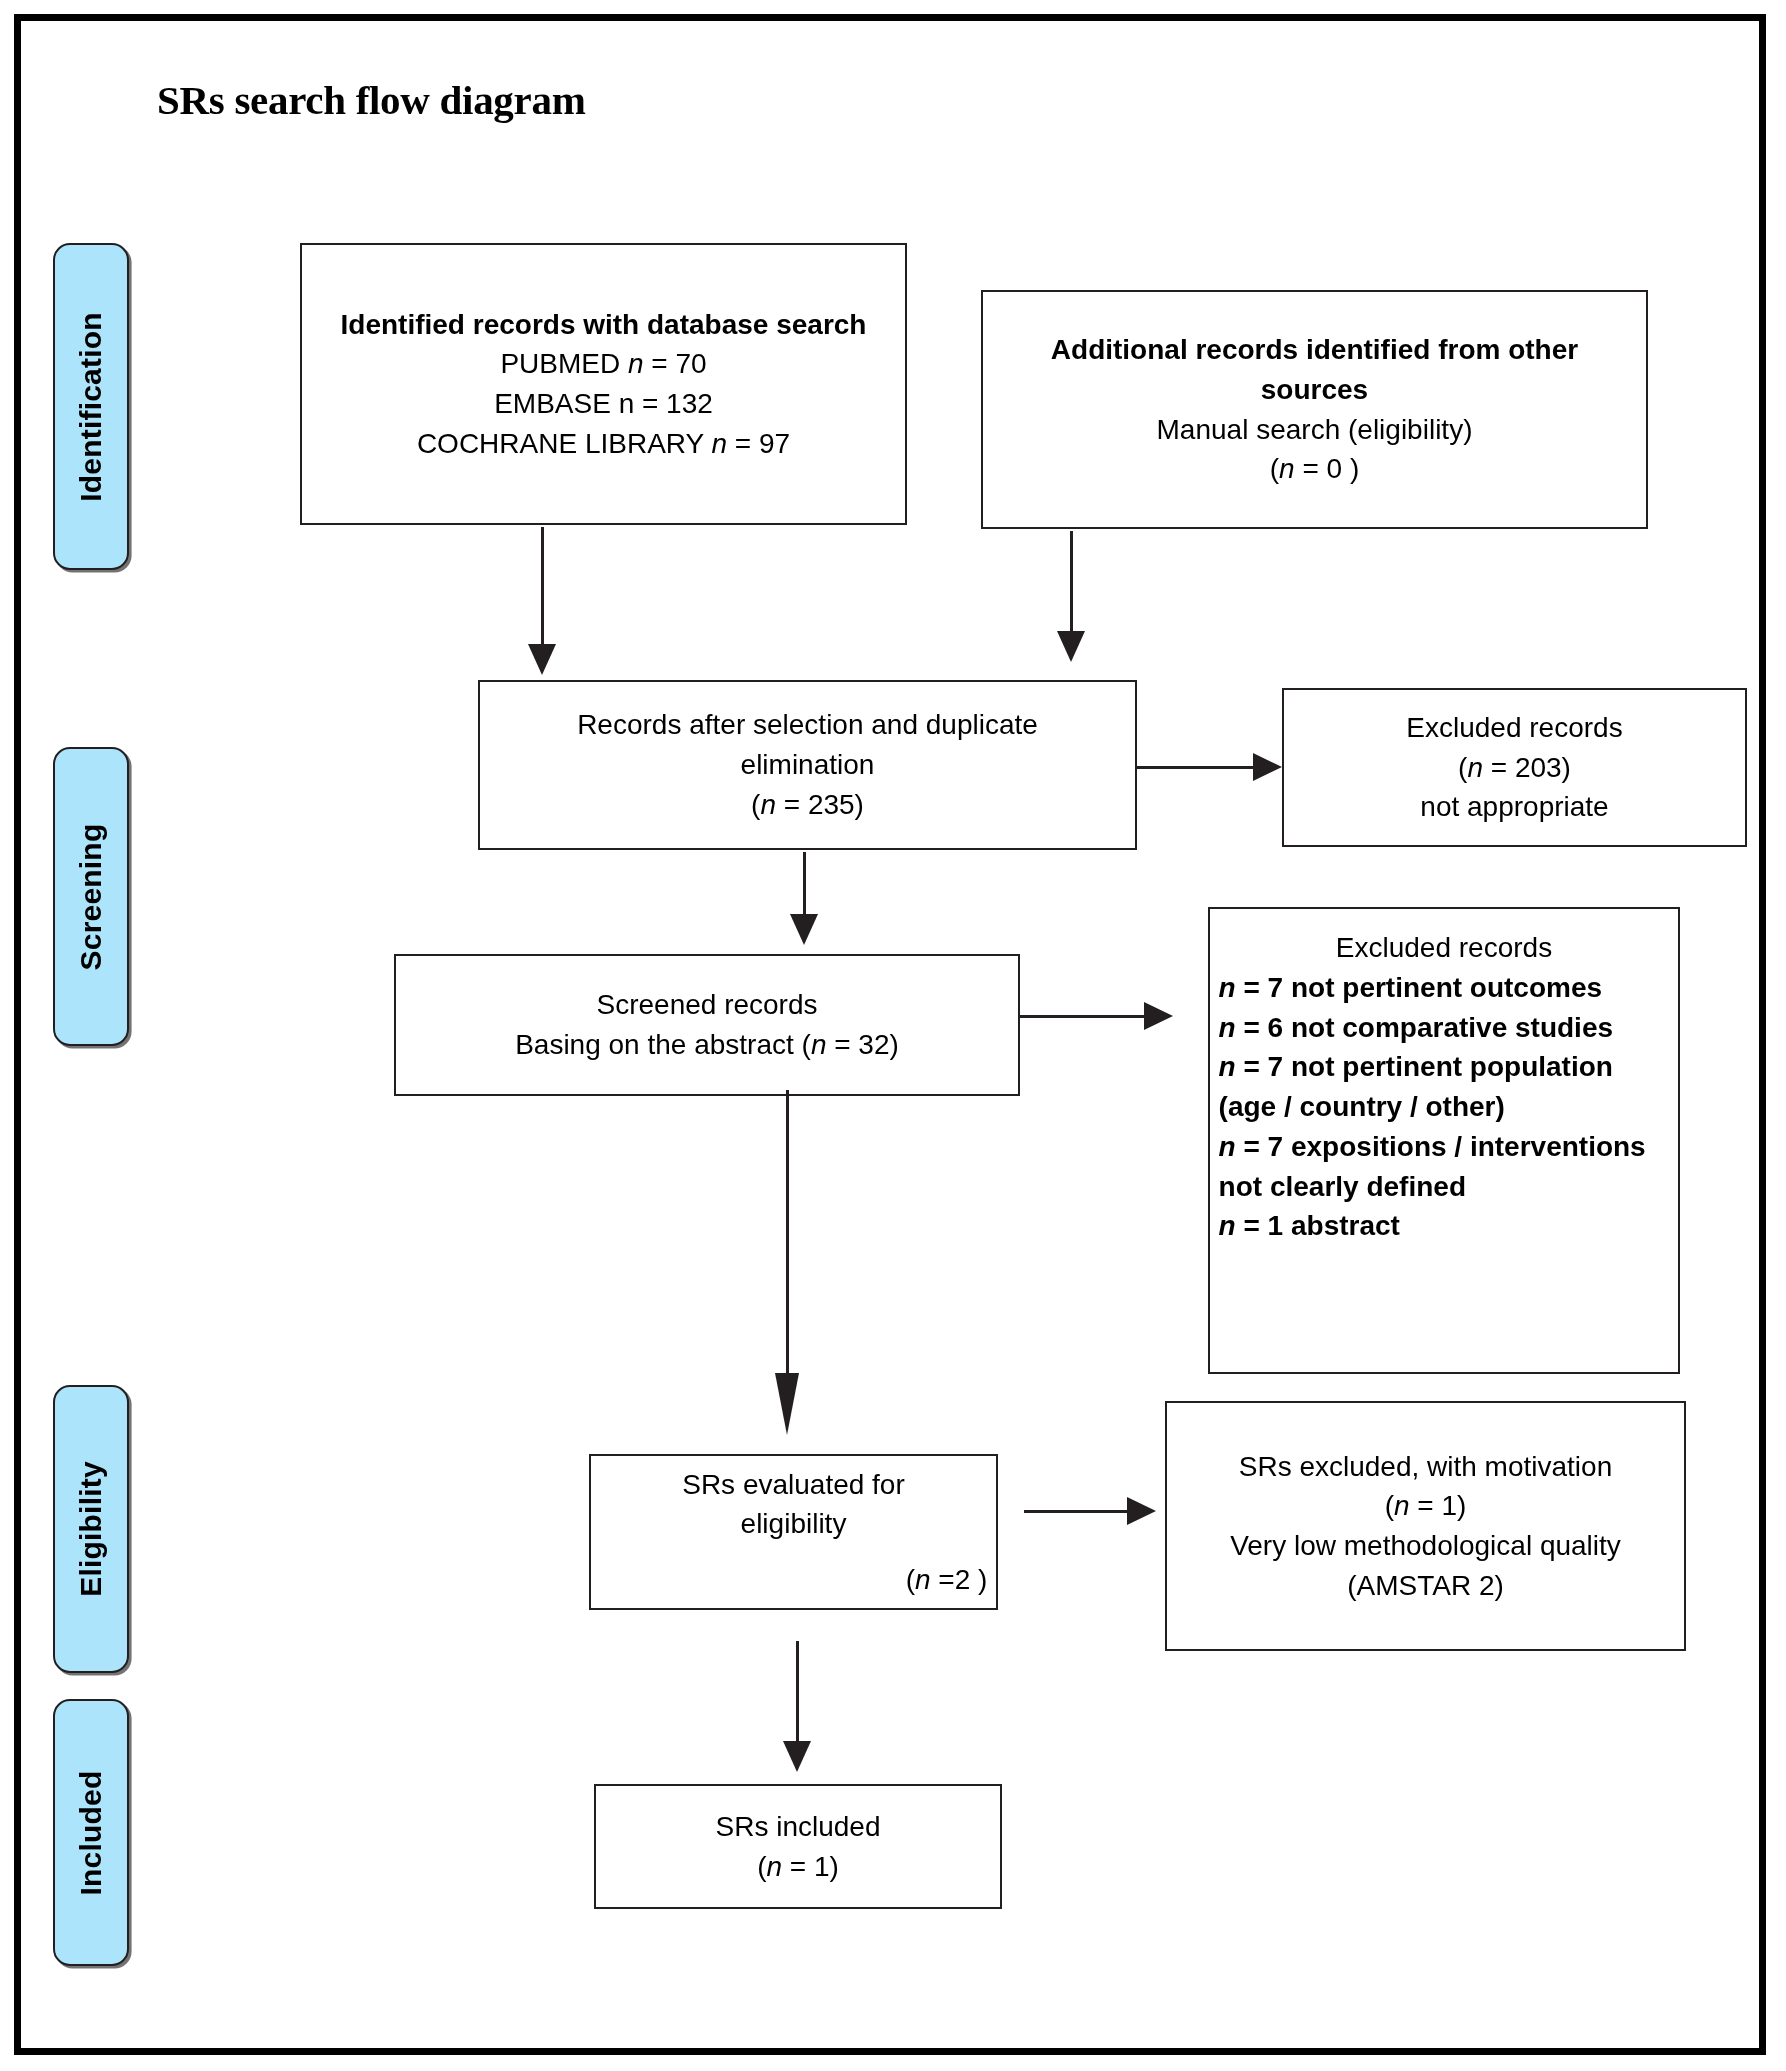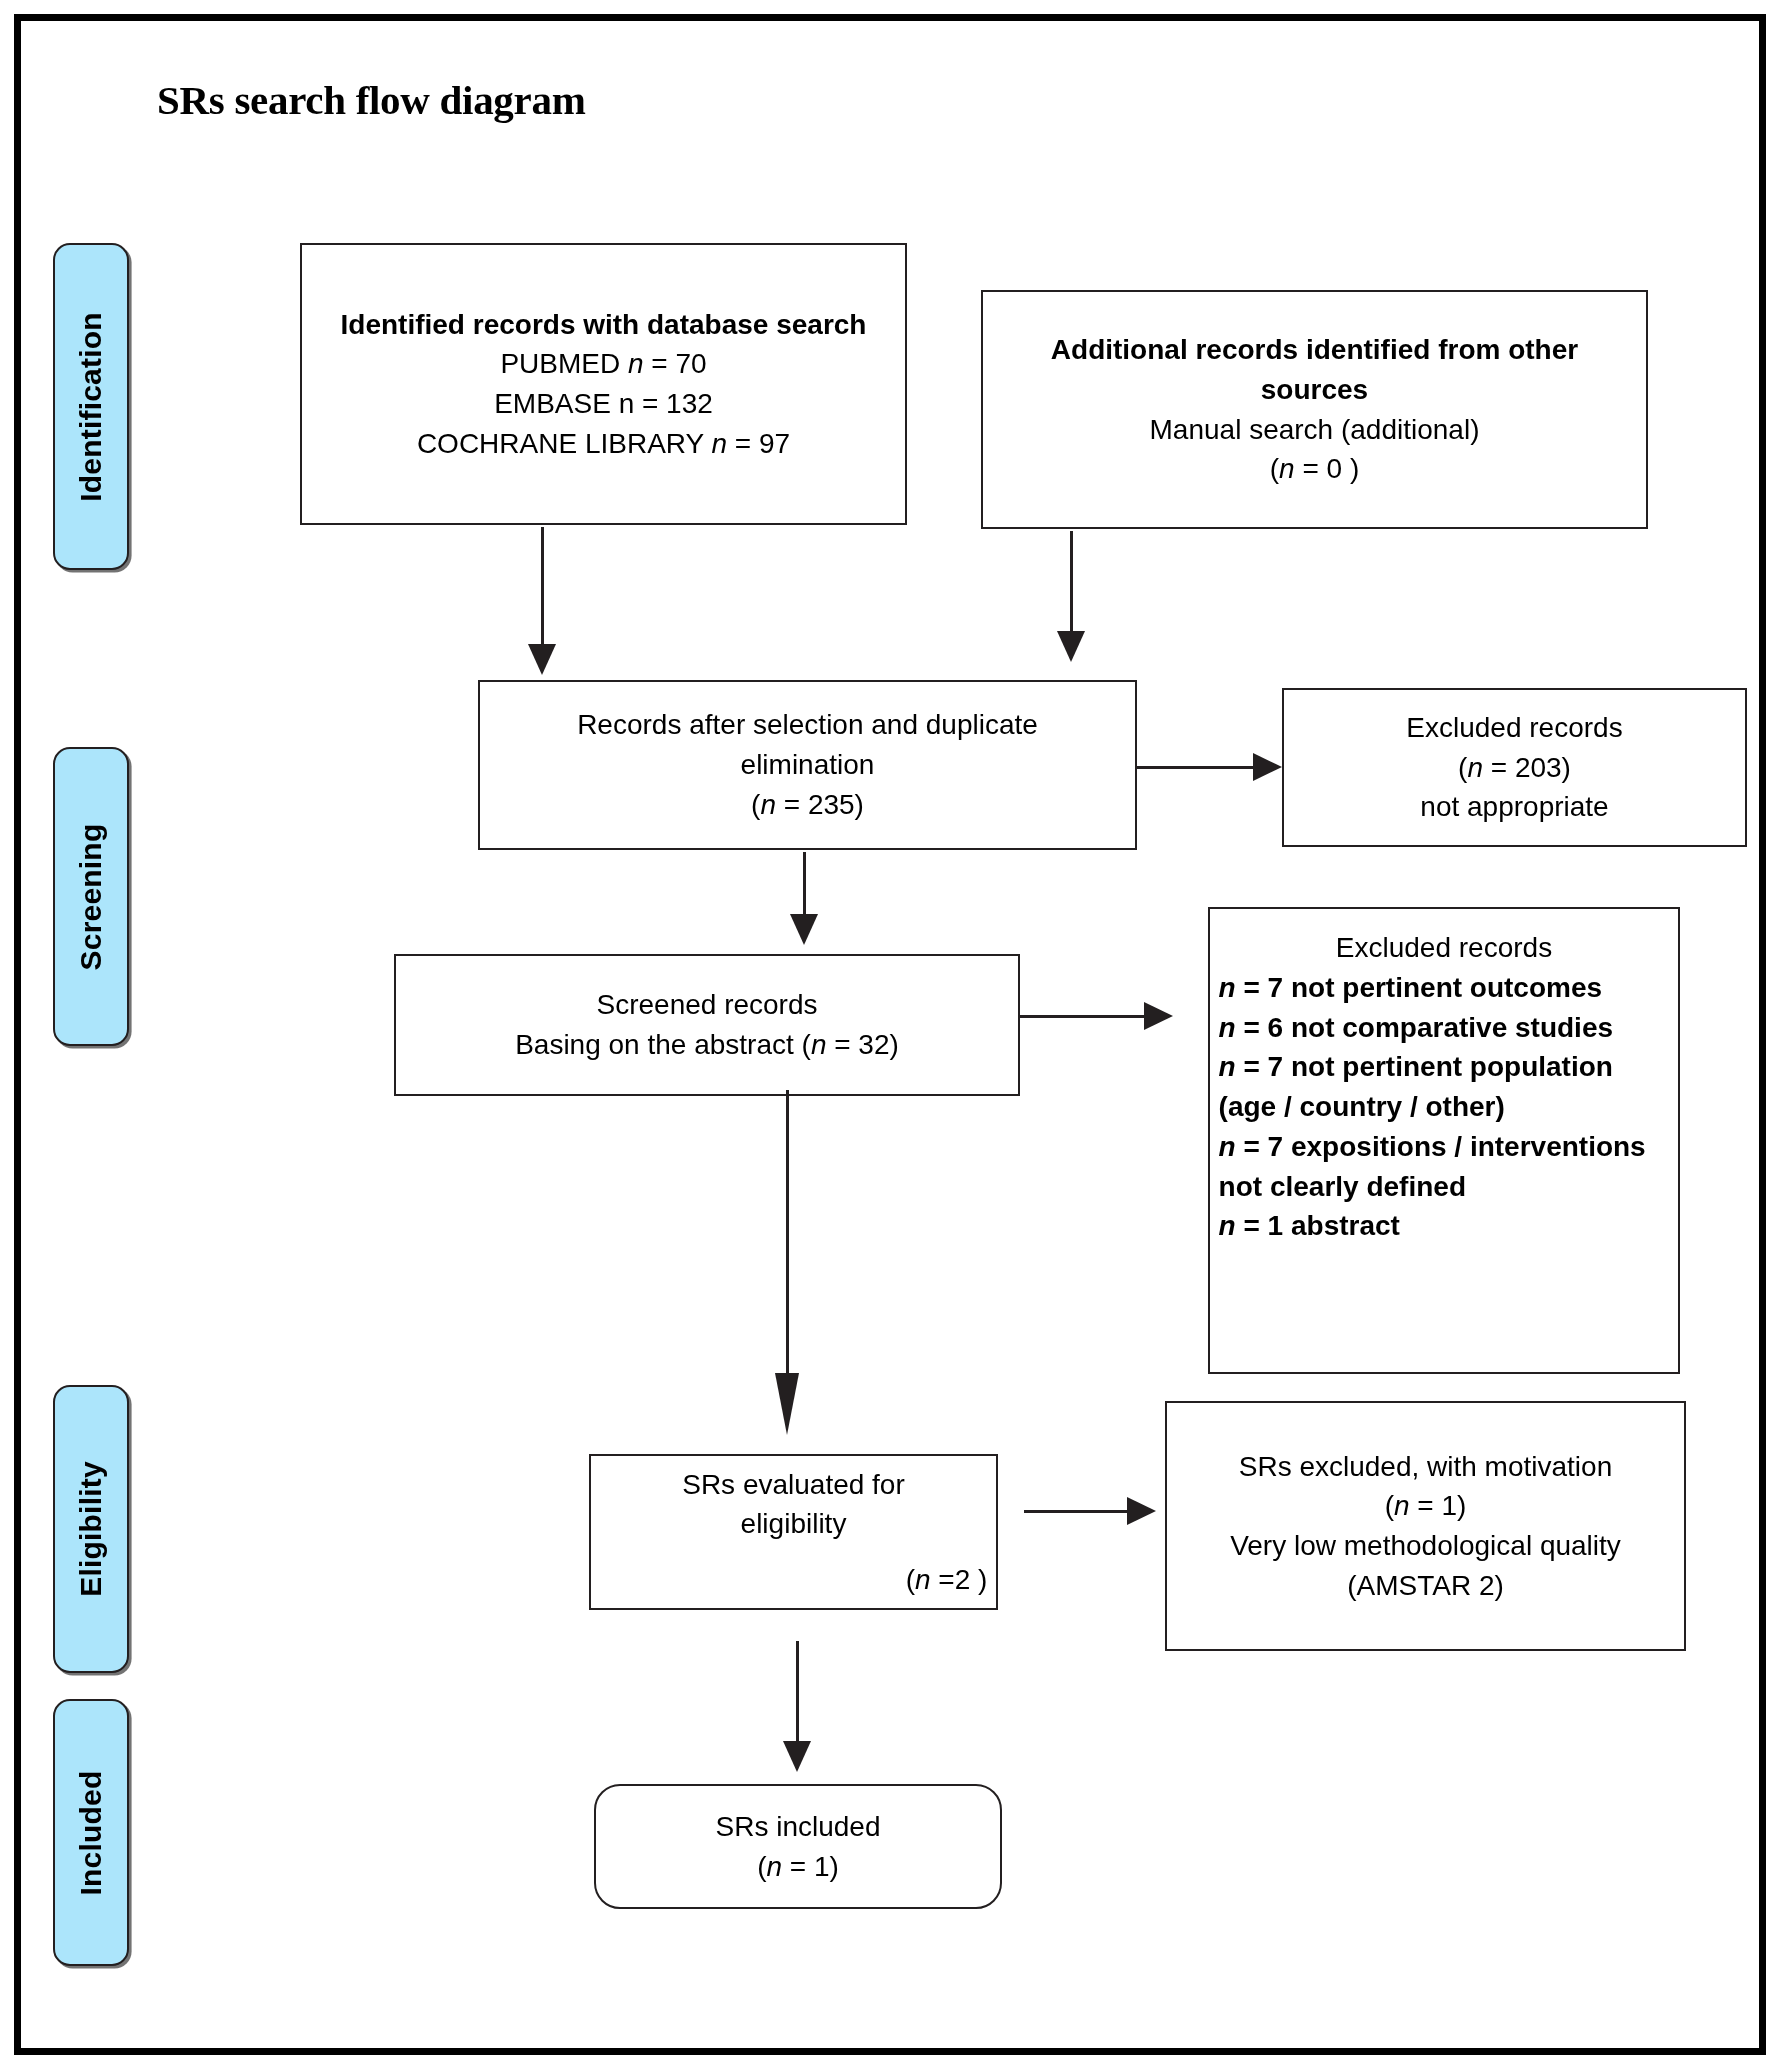--- a/index.html
+++ b/index.html
@@ -146,21 +146,21 @@
   <div class="flow-box" style="left:300px; top:243px; width:607px; height:282px;">
     <span class="line ctr bold">Identified records with database search</span>
     <span class="line ctr"><span>PUBMED</span> <span class="it">n</span><span> = 70</span></span>
     <span class="line ctr">EMBASE n = 132</span>
     <span class="line ctr"><span>COCHRANE LIBRARY </span><span class="it">n</span><span> = 97</span></span>
   </div>
 
   <div class="flow-box" style="left:981px; top:290px; width:667px; height:239px;">
     <span class="line ctr bold">Additional records identified from other</span>
     <span class="line ctr bold">sources</span>
-    <span class="line ctr">Manual search (additional)</span>
+    <span class="line ctr">Manual search (eligibility)</span>
     <span class="line ctr"><span>(</span><span class="it">n</span><span> = 0 )</span></span>
   </div>
 
   <div class="flow-box" style="left:478px; top:680px; width:659px; height:170px;">
     <span class="line ctr">Records after selection and duplicate</span>
     <span class="line ctr">elimination</span>
     <span class="line ctr"><span>(</span><span class="it">n</span><span> = 235)</span></span>
   </div>
 
   <div class="flow-box" style="left:1282px; top:688px; width:465px; height:159px;">
@@ -191,21 +191,21 @@
     <span class="line ctr" style="margin-top:15.5px;text-align:right;"><span>(</span><span class="it">n</span><span> =2 )</span></span>
   </div>
 
   <div class="flow-box" style="left:1165px; top:1401px; width:521px; height:250px;">
     <span class="line ctr">SRs excluded, with motivation</span>
     <span class="line ctr"><span>(</span><span class="it">n</span><span> = 1)</span></span>
     <span class="line ctr">Very low methodological quality</span>
     <span class="line ctr">(AMSTAR 2)</span>
   </div>
 
-  <div class="flow-box" style="left:594px; top:1784px; width:408px; height:125px;border-radius:26px;">
+  <div class="flow-box" style="left:594px; top:1784px; width:408px; height:125px;">
     <span class="line ctr">SRs included</span>
     <span class="line ctr"><span>(</span><span class="it">n</span><span> = 1)</span></span>
   </div>
 
   <div class="vline" style="left:541px; top:527px; height:120px;"></div>
   <div class="arrow-down" style="left:528px; top:644px;"></div>
 
   <div class="vline" style="left:1070px; top:531px; height:103px;"></div>
   <div class="arrow-down" style="left:1057px; top:631px;"></div>
 

